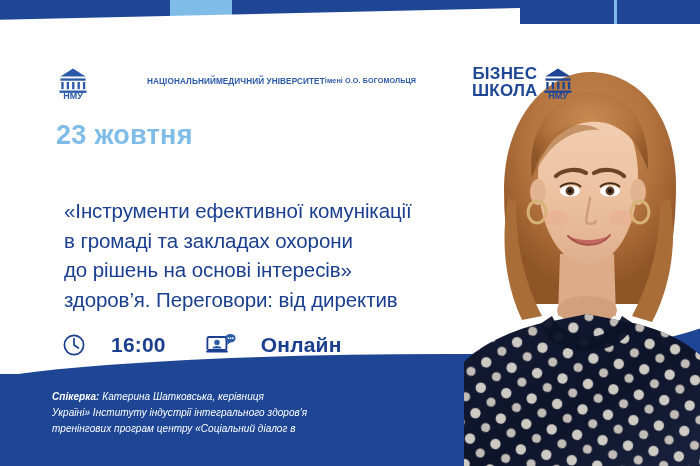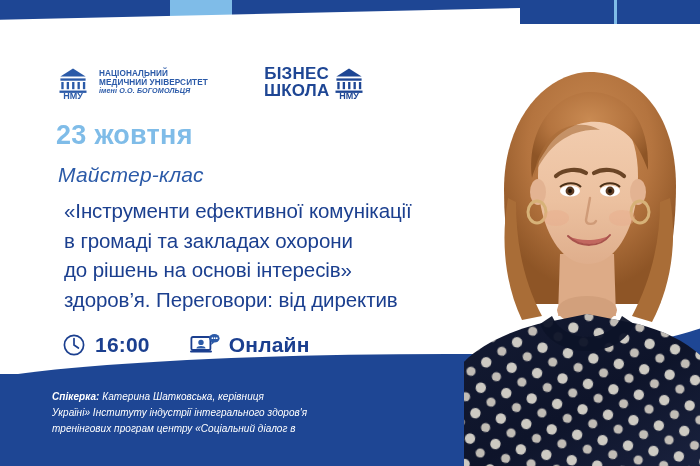--- a/index.html
+++ b/index.html
@@ -121,29 +121,29 @@
     align-items: center;
     gap: 56px;
   }
 
   .logo-nmu { display: flex; align-items: center; gap: 8px; }
 
   .emblem { width: 36px; height: 36px; flex: none; }
 
   .logo-nmu-text {
     display: flex;
-    flex-direction: column;
     line-height: 1.12;
     color: #2b5aa8;
     font-size: 8.2px;
     font-weight: 700;
     letter-spacing: .1px;
     white-space: nowrap;
-  }
-  .logo-nmu-text .l3 { font-size: 7.2px; font-weight: 600; font-style: italic; }
+    margin-left: 48px;
+  }
+  .logo-nmu-text .l3 { font-size: 7.2px; font-weight: 600; }
 
   .logo-bs { display: flex; align-items: center; gap: 2px; }
   .logo-bs-text {
     display: flex;
     flex-direction: column;
     line-height: 1.02;
     color: #1e4694;
     font-size: 17px;
     font-weight: 800;
     letter-spacing: .2px;
@@ -187,21 +187,21 @@
   .title span { display: block; }
 
   .meta-row {
     position: absolute;
     left: 62px;
     top: 333px;
     display: flex;
     align-items: center;
     gap: 40px;
   }
-  .meta-item { display: flex; align-items: flex-end; gap: 9px; }
+  .meta-item { display: flex; align-items: flex-end; gap: 25px; }
   .meta-item .label {
     color: #1b3f8f;
     font-size: 21px;
     font-weight: 800;
     letter-spacing: .2px;
   }
 
   .speaker {
     position: absolute;
     left: 52px;
@@ -345,21 +345,20 @@
           <rect x="31" y="20" width="2.6" height="8" fill="#1e4694"></rect>
           <rect x="5" y="29.5" width="30" height="2.6" fill="#1e4694"></rect>
           <text x="20" y="39" font-family="Liberation Sans, sans-serif" font-size="10" font-weight="700" fill="#1e4694" text-anchor="middle">НМУ</text>
         </svg>
       </div>
 
     </div>
 
     <div class="date-line">23 жовтня</div>
 
-    <div class="kind-line">Майстер-клас</div>
 
     <div class="title">
       <span>«Інструменти ефективної комунікації</span>
       <span>в громаді та закладах охорони</span>
       <span>до рішень на основі інтересів»</span>
       <span>здоров’я. Переговори: від директив</span>
     </div>
 
     <div class="meta-row">
 

